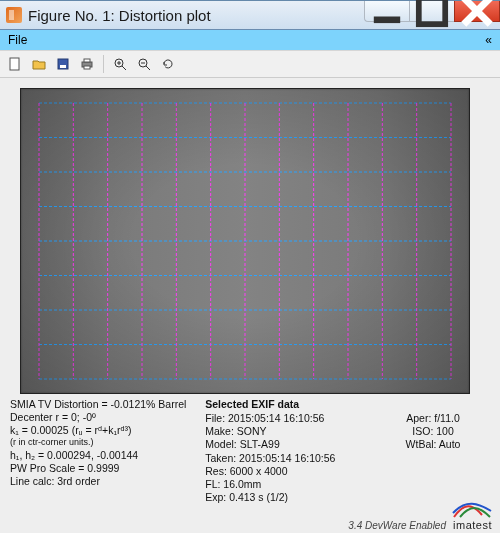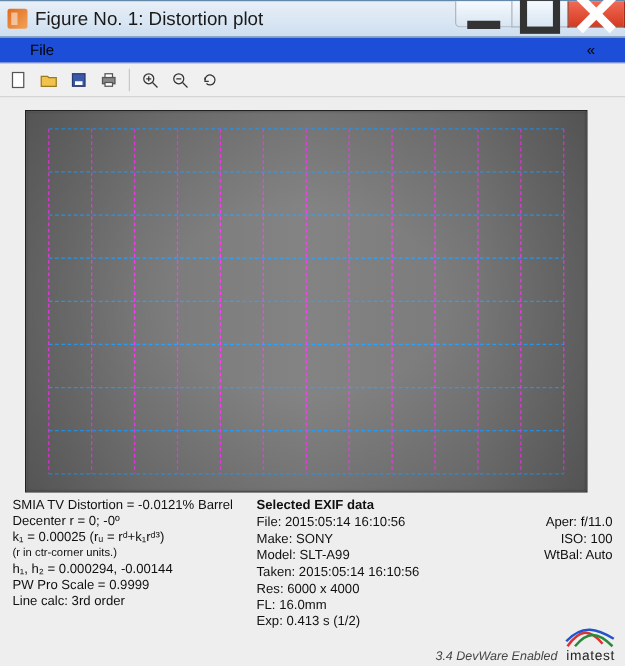--- a/index.html
+++ b/index.html
@@ -56,22 +56,22 @@
     background: linear-gradient(#f5fafe,#d8e5f2);
   }
   .win-btn.close {
     background: linear-gradient(#f16a55,#d43b22);
     border-color:#9e2e1b; color:#fff;
     border-top-right-radius: 0;
   }
   .win-btn.min { border-right:none; border-bottom-left-radius:4px;}
   .win-btn.max { border-right:none;}
   .menubar {
-    background: #1d4ed8;
-    padding: 2px 18px;
+    background: #7dd3fc;
+    padding: 2px 2px;
     border-bottom: 1px solid #d6d6d6;
     font-size: 12px;
     display:flex;
     justify-content:space-between;
   }
   .menubar .menu-item { padding: 1px 6px; }
   .toolbar {
     background: #f0f0f0;
     border-bottom: 1px solid #ccc;
     padding: 2px 4px;
@@ -123,21 +123,21 @@
   .info-row {
     display:flex;
     margin-top:4px;
     font-size:10.5px;
     color:#111;
     gap:8px;
   }
   .info-left { flex: 1.15; line-height:1.25; }
   .info-mid { flex: 1.0; line-height:1.25;}
   .info-mid .hd { font-weight:bold; margin-bottom:1px;}
-  .info-right { flex: 0.7; text-align:right; line-height:1.25; position:relative;}
+  .info-right { flex: 0.7; text-align:center; line-height:1.25; position:relative;}
   .sub { font-size:9px; }
   .logo-row {
     position:absolute; bottom:4px; right:8px;
     display:flex; align-items:flex-end; gap:6px;
     font-size:10px;
   }
   .imatest-logo {
     display:flex; flex-direction:column; align-items:flex-end;
     font-size:11px; letter-spacing:0.5px; color:#222;
   }

